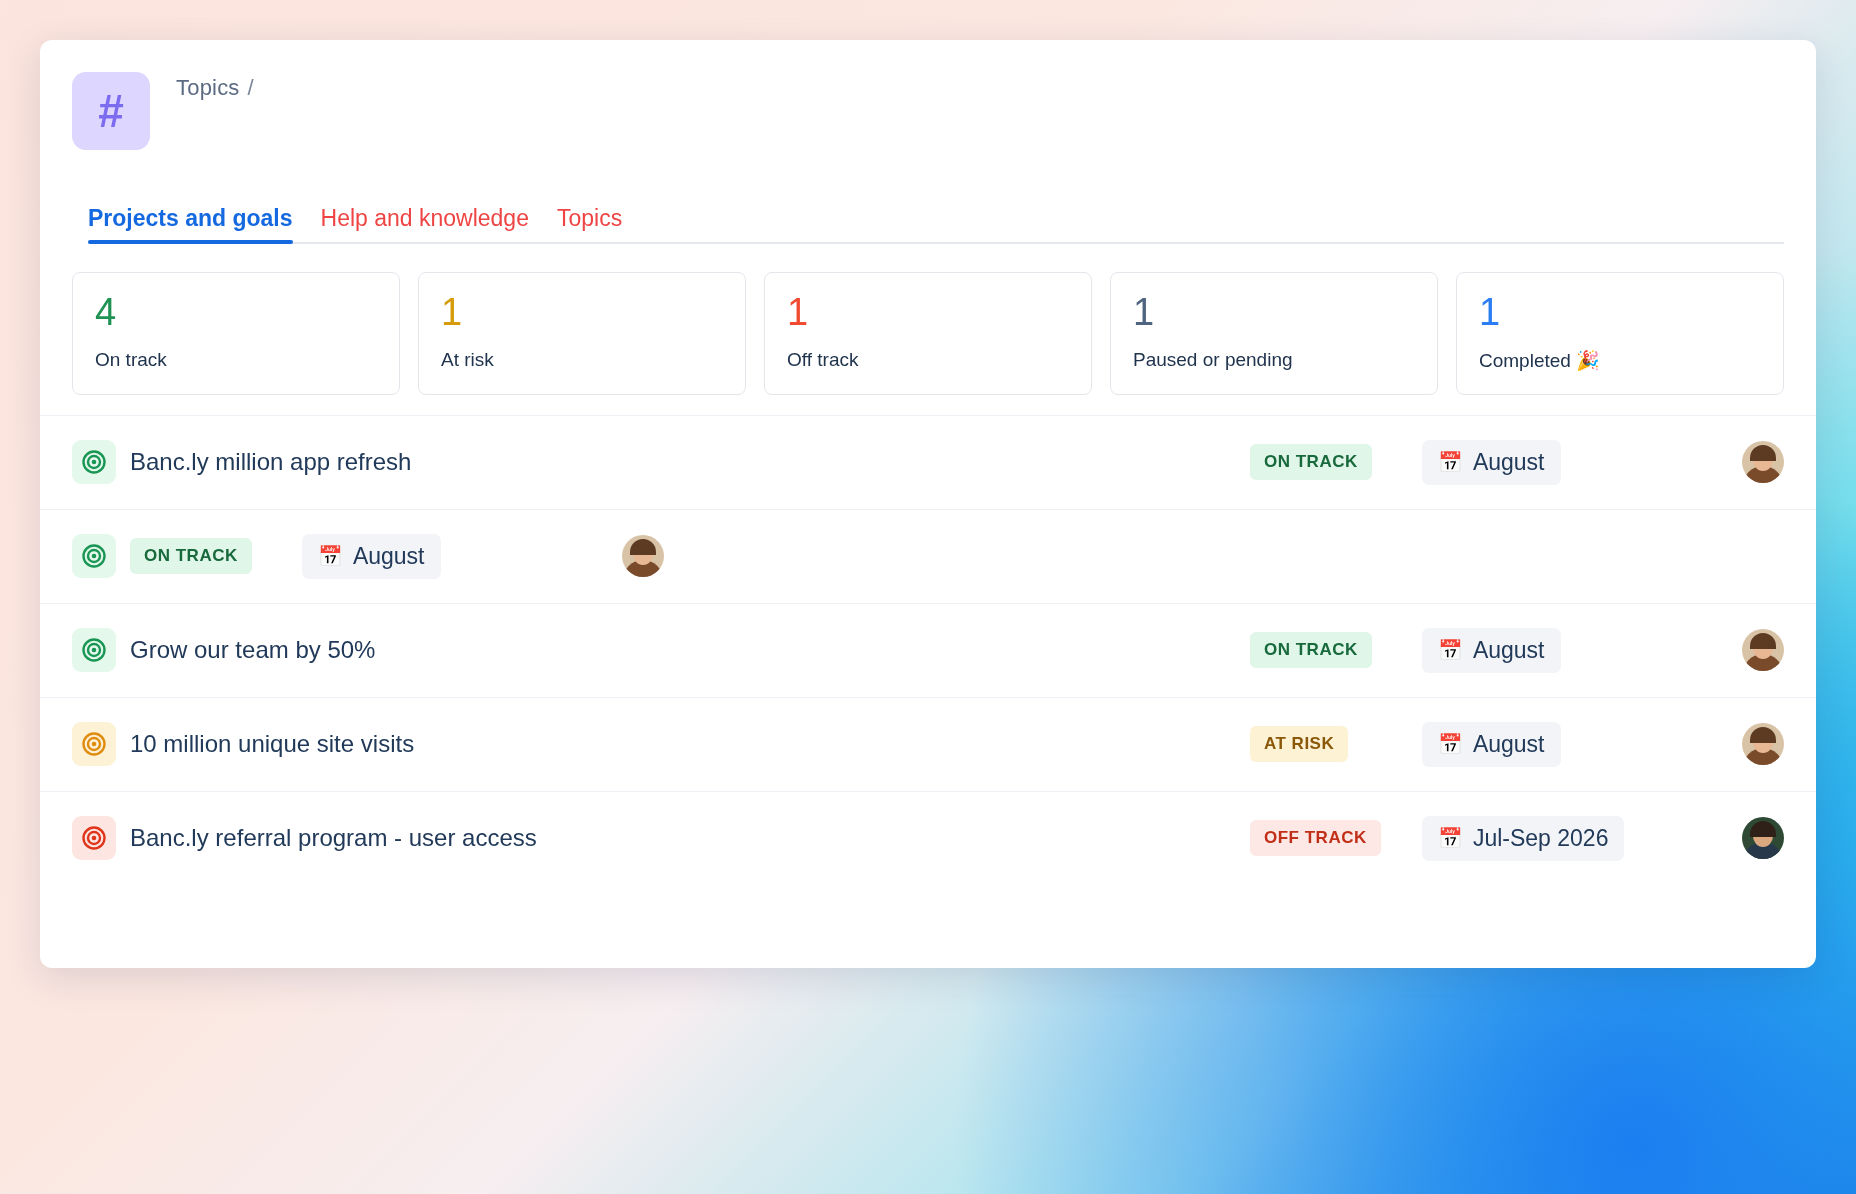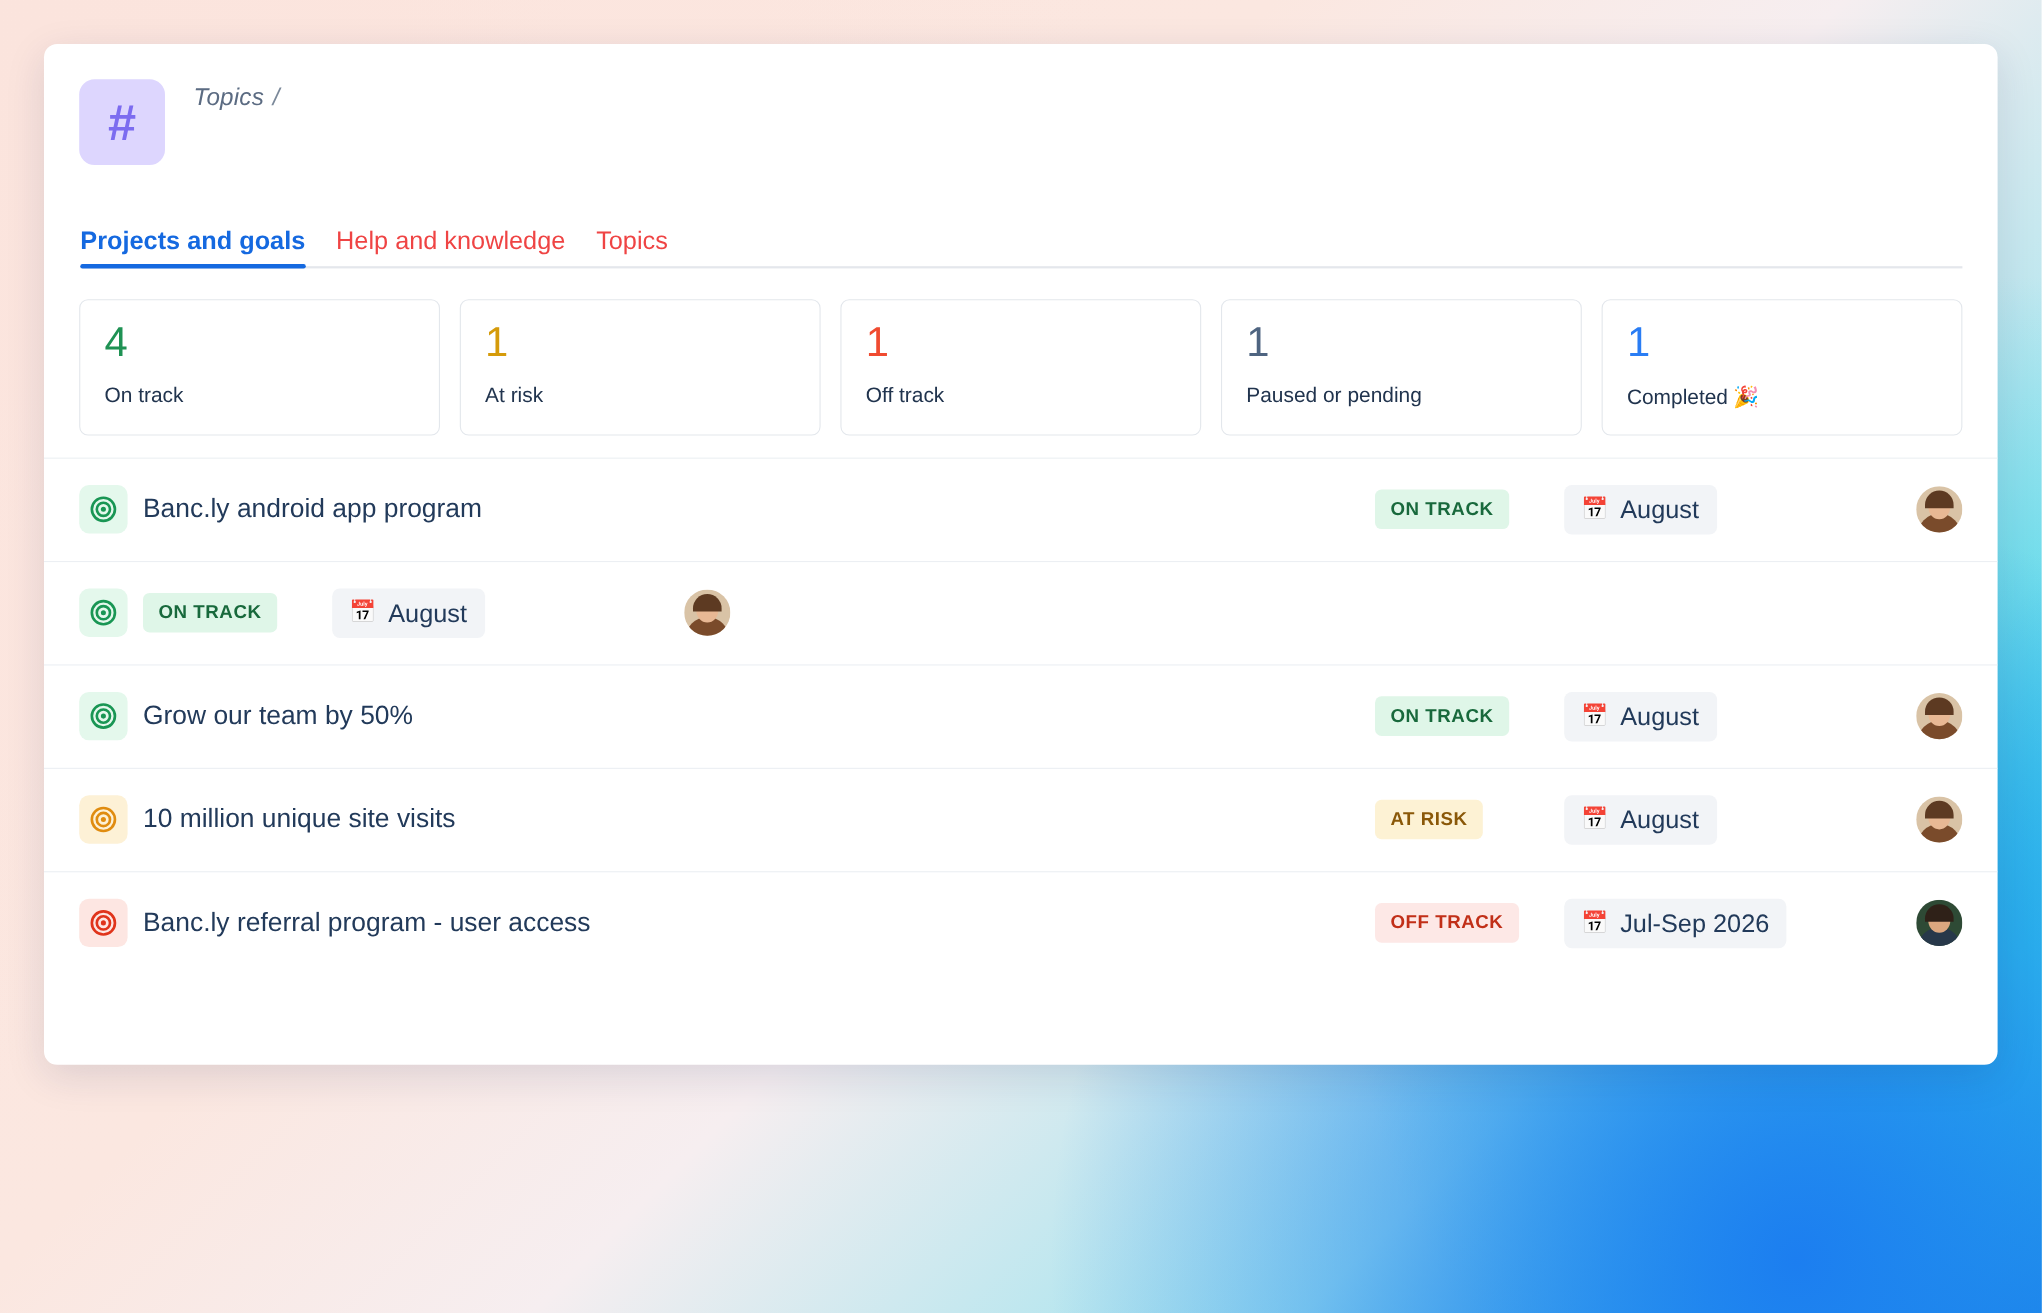--- a/index.html
+++ b/index.html
@@ -53,39 +53,38 @@
   .hash-tile span {
     font-size: 46px;
     font-weight: 700;
     color: #7c6cf0;
     line-height: 1;
   }
 
   .header-text {
     margin-left: 26px;
     padding-top: 3px;
-    font-style: italic;
   }
   .breadcrumb {
     font-size: 22px;
     color: #5b6b82;
     letter-spacing: .2px;
   }
   .breadcrumb .sep { margin-left: 8px; color: #7a8899; }
   .page-title {
     margin-top: 12px;
     font-size: 35px;
     font-weight: 700;
     color: #172a45;
     letter-spacing: -0.4px;
   }
 
   
   .tabs {
-    margin: 48px 32px 0 33px;
+    margin: 48px 32px 0 48px;
     border-bottom: 2px solid #e4e7ec;
     display: flex;
     align-items: flex-end;
     gap: 28px;
     height: 46px;
   }
   .tab {
     font-size: 23px;
     color: #ef4444;
     padding: 0 0 10px 0;
@@ -288,21 +287,21 @@
   <div class="goal-list">
 
     <div class="goal-row">
       <div class="goal-icon green">
         <svg class="target" width="26" height="26" viewBox="0 0 26 26">
           <circle cx="13" cy="13" r="10.5" fill="none" stroke="#199654" stroke-width="2.4"></circle>
           <circle cx="13" cy="13" r="6" fill="none" stroke="#199654" stroke-width="2.4"></circle>
           <circle cx="13" cy="13" r="2.3" fill="#199654"></circle>
         </svg>
       </div>
-      <div class="goal-name">Banc.ly android app program</div>
+      <div class="goal-name">Banc.ly million app refresh</div>
       <div class="badge">
         <span class="on-track">ON TRACK</span>
       </div>
       <div class="date-pill">
         <span class="pill">
           <span class="cal-emoji">📅</span>
           <span>August</span>
         </span>
       </div>
       <div class="avatar-cell">

